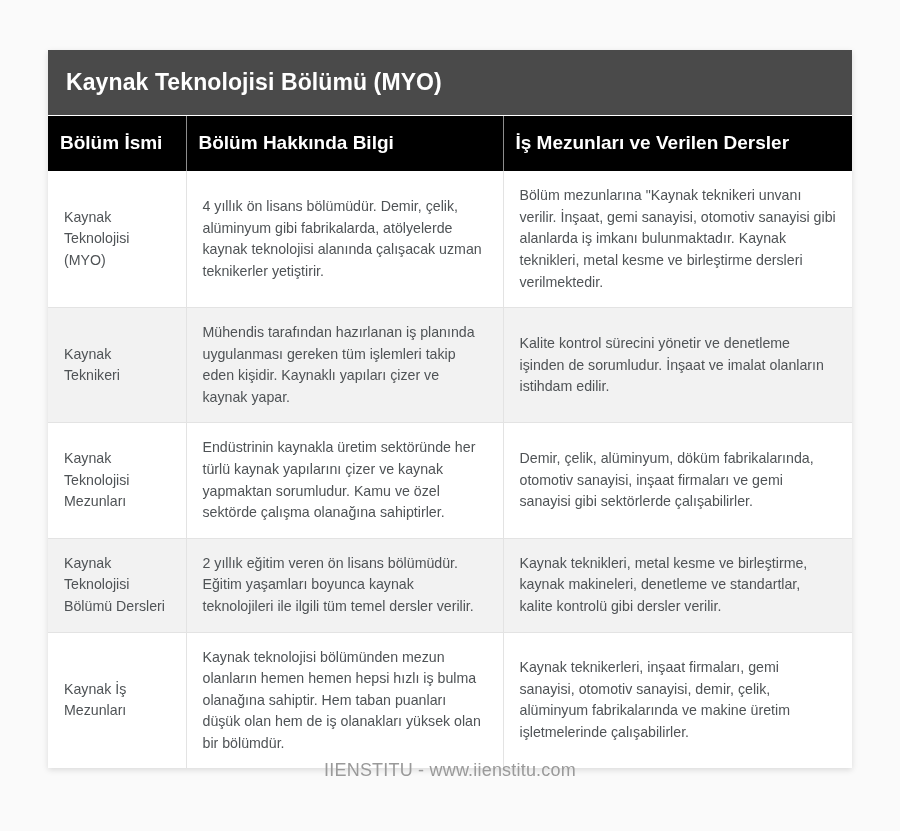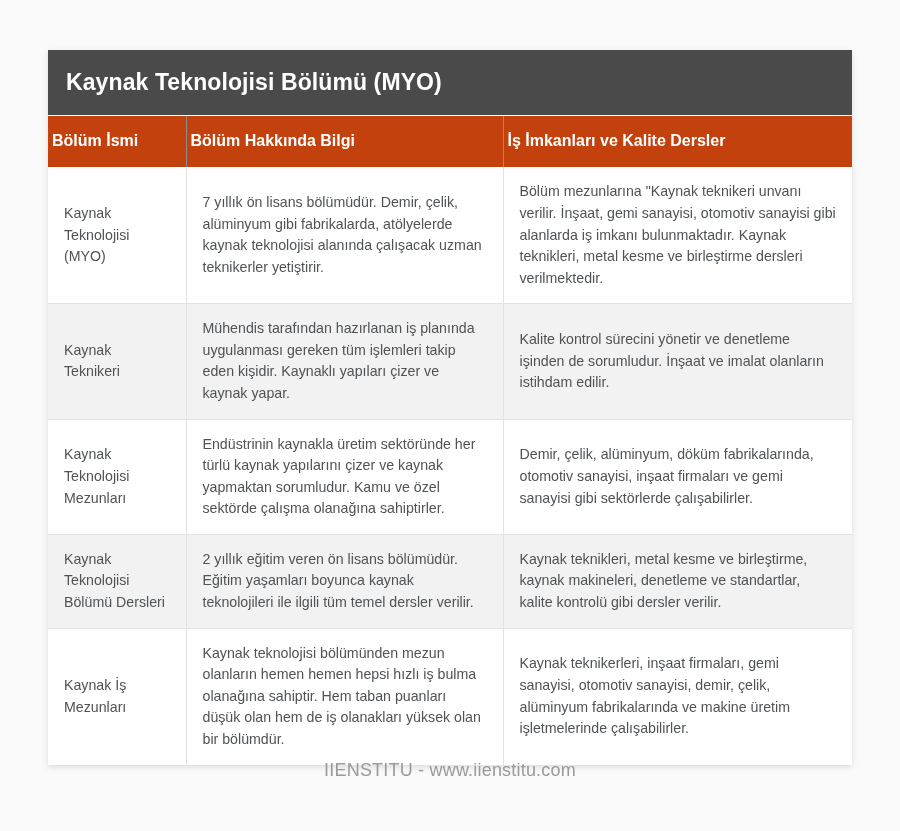--- a/index.html
+++ b/index.html
@@ -45,27 +45,27 @@
     box-sizing: border-box;
   }
 
   table.data-table {
     width: 100%;
     border-collapse: collapse;
     table-layout: fixed;
   }
 
   table.data-table thead th {
-    background: #c2410c;
+    background: #000000;
     color: #ffffff;
-    font-size: 16px;
+    font-size: 19px;
     font-weight: bold;
     text-align: left;
     vertical-align: middle;
-    padding: 15px 16px 16px 4px;
+    padding: 15px 16px 16px 12px;
     border-right: 1px solid #8d8d8d;
     box-sizing: border-box;
     line-height: 1.3;
   }
   table.data-table thead th:last-child {
     border-right: none;
   }
 
   table.data-table tbody td {
     font-size: 14.2px;
@@ -119,27 +119,27 @@
 
   <div class="table-card">
 
     <div class="table-title">Kaynak Teknolojisi Bölümü (MYO)</div>
 
     <table class="data-table">
       <thead>
         <tr>
           <th class="col-name">Bölüm İsmi</th>
           <th class="col-info">Bölüm Hakkında Bilgi</th>
-          <th class="col-jobs">İş İmkanları ve Kalite Dersler</th>
+          <th class="col-jobs">İş Mezunları ve Verilen Dersler</th>
         </tr>
       </thead>
       <tbody>
         <tr>
           <td class="col-name">Kaynak Teknolojisi (MYO)</td>
-          <td class="col-info">7 yıllık ön lisans bölümüdür. Demir, çelik, alüminyum gibi fabrikalarda, atölyelerde kaynak teknolojisi alanında çalışacak uzman teknikerler yetiştirir.</td>
+          <td class="col-info">4 yıllık ön lisans bölümüdür. Demir, çelik, alüminyum gibi fabrikalarda, atölyelerde kaynak teknolojisi alanında çalışacak uzman teknikerler yetiştirir.</td>
           <td class="col-jobs">Bölüm mezunlarına "Kaynak teknikeri unvanı verilir. İnşaat, gemi sanayisi, otomotiv sanayisi gibi alanlarda iş imkanı bulunmaktadır. Kaynak teknikleri, metal kesme ve birleştirme dersleri verilmektedir.</td>
         </tr>
         <tr>
           <td class="col-name">Kaynak Teknikeri</td>
           <td class="col-info">Mühendis tarafından hazırlanan iş planında uygulanması gereken tüm işlemleri takip eden kişidir. Kaynaklı yapıları çizer ve kaynak yapar.</td>
           <td class="col-jobs">Kalite kontrol sürecini yönetir ve denetleme işinden de sorumludur. İnşaat ve imalat olanların istihdam edilir.</td>
         </tr>
         <tr>
           <td class="col-name">Kaynak Teknolojisi Mezunları</td>
           <td class="col-info">Endüstrinin kaynakla üretim sektöründe her türlü kaynak yapılarını çizer ve kaynak yapmaktan sorumludur. Kamu ve özel sektörde çalışma olanağına sahiptirler.</td>

